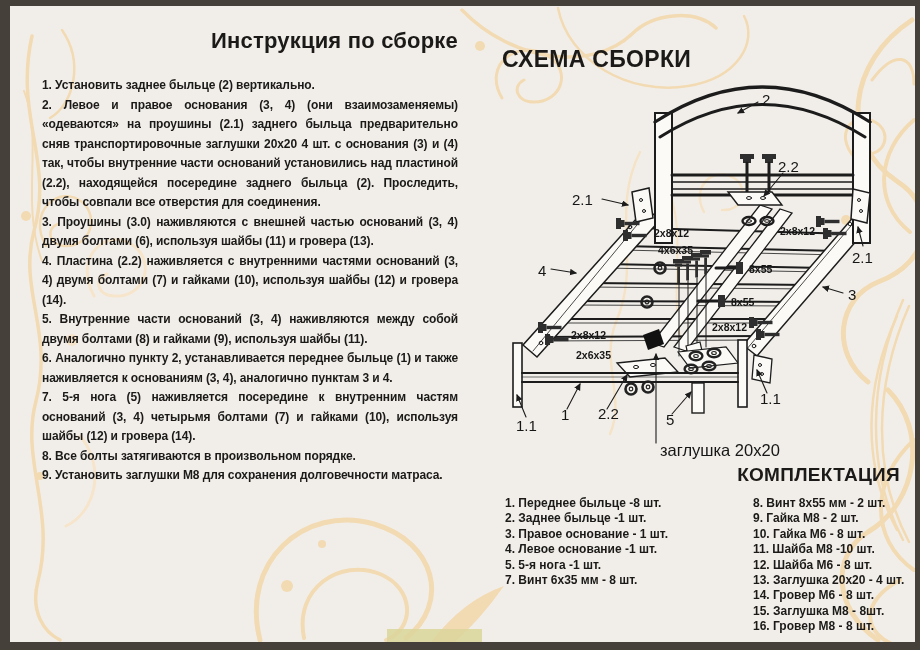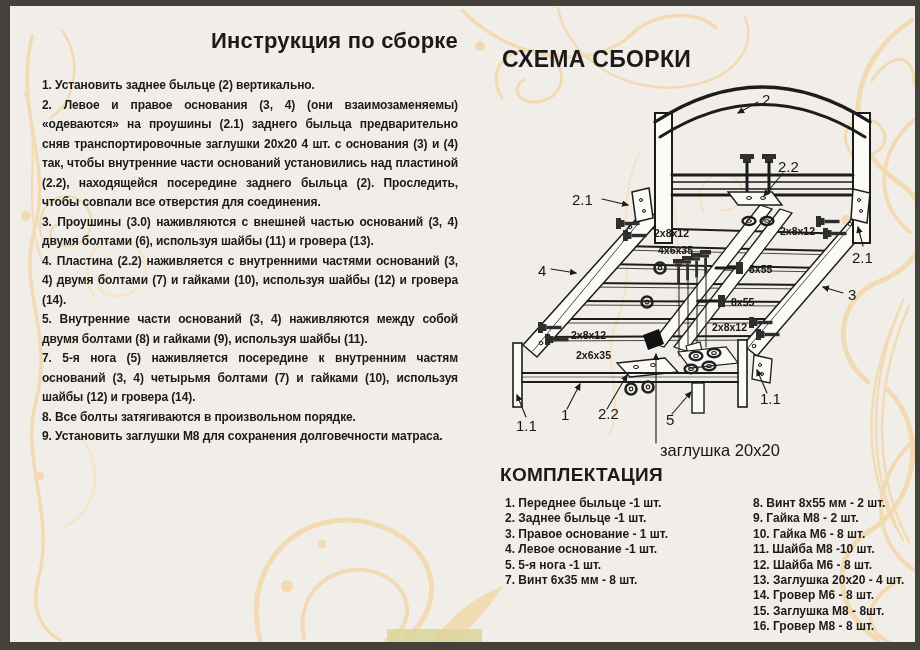--- a/index.html
+++ b/index.html
@@ -11,21 +11,21 @@
 
   
   .left-col{position:absolute;left:32px;top:14px;width:416px;}
   .doc-title{font-size:22px;font-weight:bold;text-align:right;margin:8px 0 22px 0;letter-spacing:.2px;}
   .steps{font-weight:bold;font-size:12px;line-height:19.5px;text-align:justify;letter-spacing:-0.1px;}
   .step{margin:0;}
 
   
   .schema-title{position:absolute;left:492px;top:40px;width:400px;
                 font-size:23px;font-weight:bold;letter-spacing:.3px;}
-  .kit-title{position:absolute;left:490px;top:458px;width:400px;text-align:left;
+  .kit-title{position:absolute;left:490px;top:458px;width:400px;text-align:right;
              font-size:19px;font-weight:bold;letter-spacing:.3px;}
   .kit-col{position:absolute;font-weight:bold;font-size:12px;line-height:15.4px;white-space:nowrap;}
   .kit-left{left:495px;top:490px;width:240px;}
   .kit-right{left:743px;top:490px;width:170px;}
 
   
   .plabel{font-size:15px;fill:#161616;font-weight:400;}
   .flabel{font-size:10.5px;font-weight:bold;fill:#161616;}
   .caplabel{font-size:16.5px;fill:#161616;}
 </style>
@@ -267,31 +267,32 @@
     </svg>
 
     <div class="left-col">
       <div class="doc-title">Инструкция по сборке</div>
       <div class="steps">
         <p class="step">1. Установить заднее быльце (2) вертикально.</p>
         <p class="step">2. Левое и правое основания (3, 4) (они взаимозаменяемы) «одеваются» на проушины (2.1) заднего быльца предварительно сняв транспортировочные заглушки 20х20 4 шт. с основания (3) и (4) так, чтобы внутренние части оснований установились над пластиной (2.2), находящейся посередине заднего быльца (2). Проследить, чтобы совпали все отверстия для соединения.</p>
         <p class="step">3. Проушины (3.0) наживляются с внешней частью оснований (3, 4) двумя болтами (6), используя шайбы (11) и гровера (13).</p>
         <p class="step">4. Пластина (2.2) наживляется с внутренними частями оснований (3, 4) двумя болтами (7) и гайками (10), используя шайбы (12) и гровера (14).</p>
         <p class="step">5. Внутренние части оснований (3, 4) наживляются между собой двумя болтами (8) и гайками (9), используя шайбы (11).</p>
+        <p class="step">6. Аналогично пункту 2, устанавливается переднее быльце (1) и также наживляется к основаниям (3, 4), аналогично пунктам 3 и 4.</p>
         <p class="step">7. 5-я нога (5) наживляется посередине к внутренним частям оснований (3, 4) четырьмя болтами (7) и гайками (10), используя шайбы (12) и гровера (14).</p>
         <p class="step">8. Все болты затягиваются в произвольном порядке.</p>
         <p class="step">9. Установить заглушки М8 для сохранения долговечности матраса.</p>
       </div>
     </div>
 
     <div class="schema-title">СХЕМА СБОРКИ</div>
     <div class="kit-title">КОМПЛЕКТАЦИЯ</div>
 
     <div class="kit-col kit-left">
-      <div>1. Переднее быльце -1 шт.</div>
+      <div>1. Переднее быльце -8 шт.</div>
       <div>2. Заднее быльце -1 шт.</div>
       <div>3. Правое основание - 1 шт.</div>
       <div>4. Левое основание -1 шт.</div>
       <div>5. 5-я нога -1 шт.</div>
       <div>7. Винт 6х35 мм - 8 шт.</div>
     </div>
     <div class="kit-col kit-right">
       <div>8. Винт 8х55 мм - 2 шт.</div>
       <div>9. Гайка М8 - 2 шт.</div>
       <div>10. Гайка М6 - 8 шт.</div>

